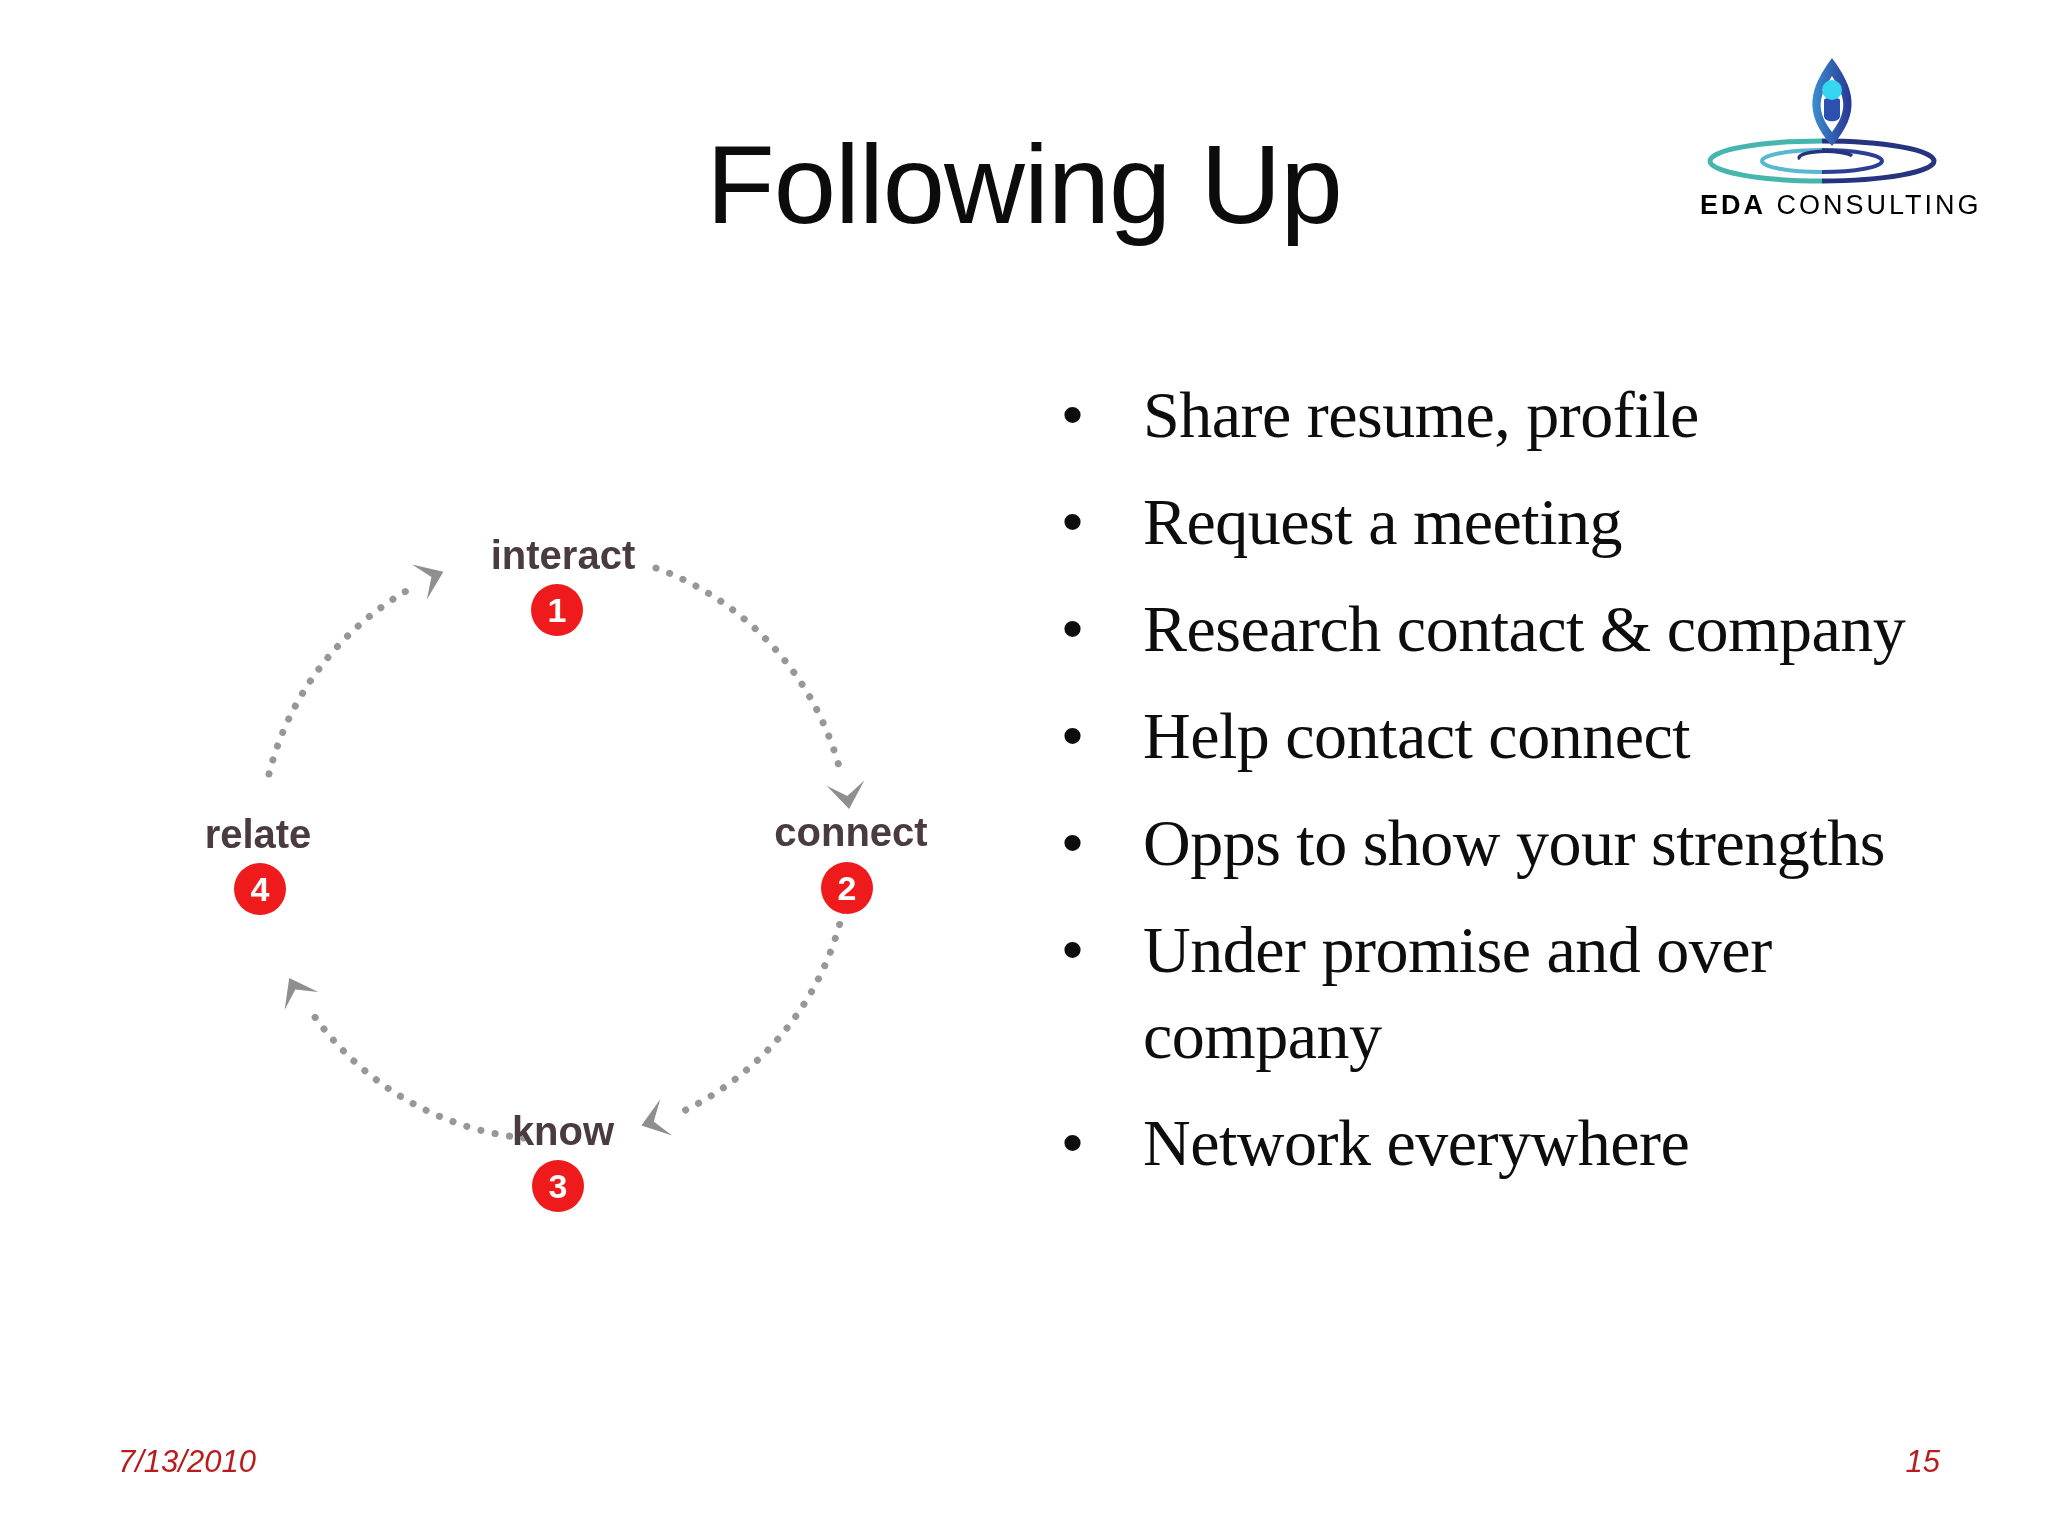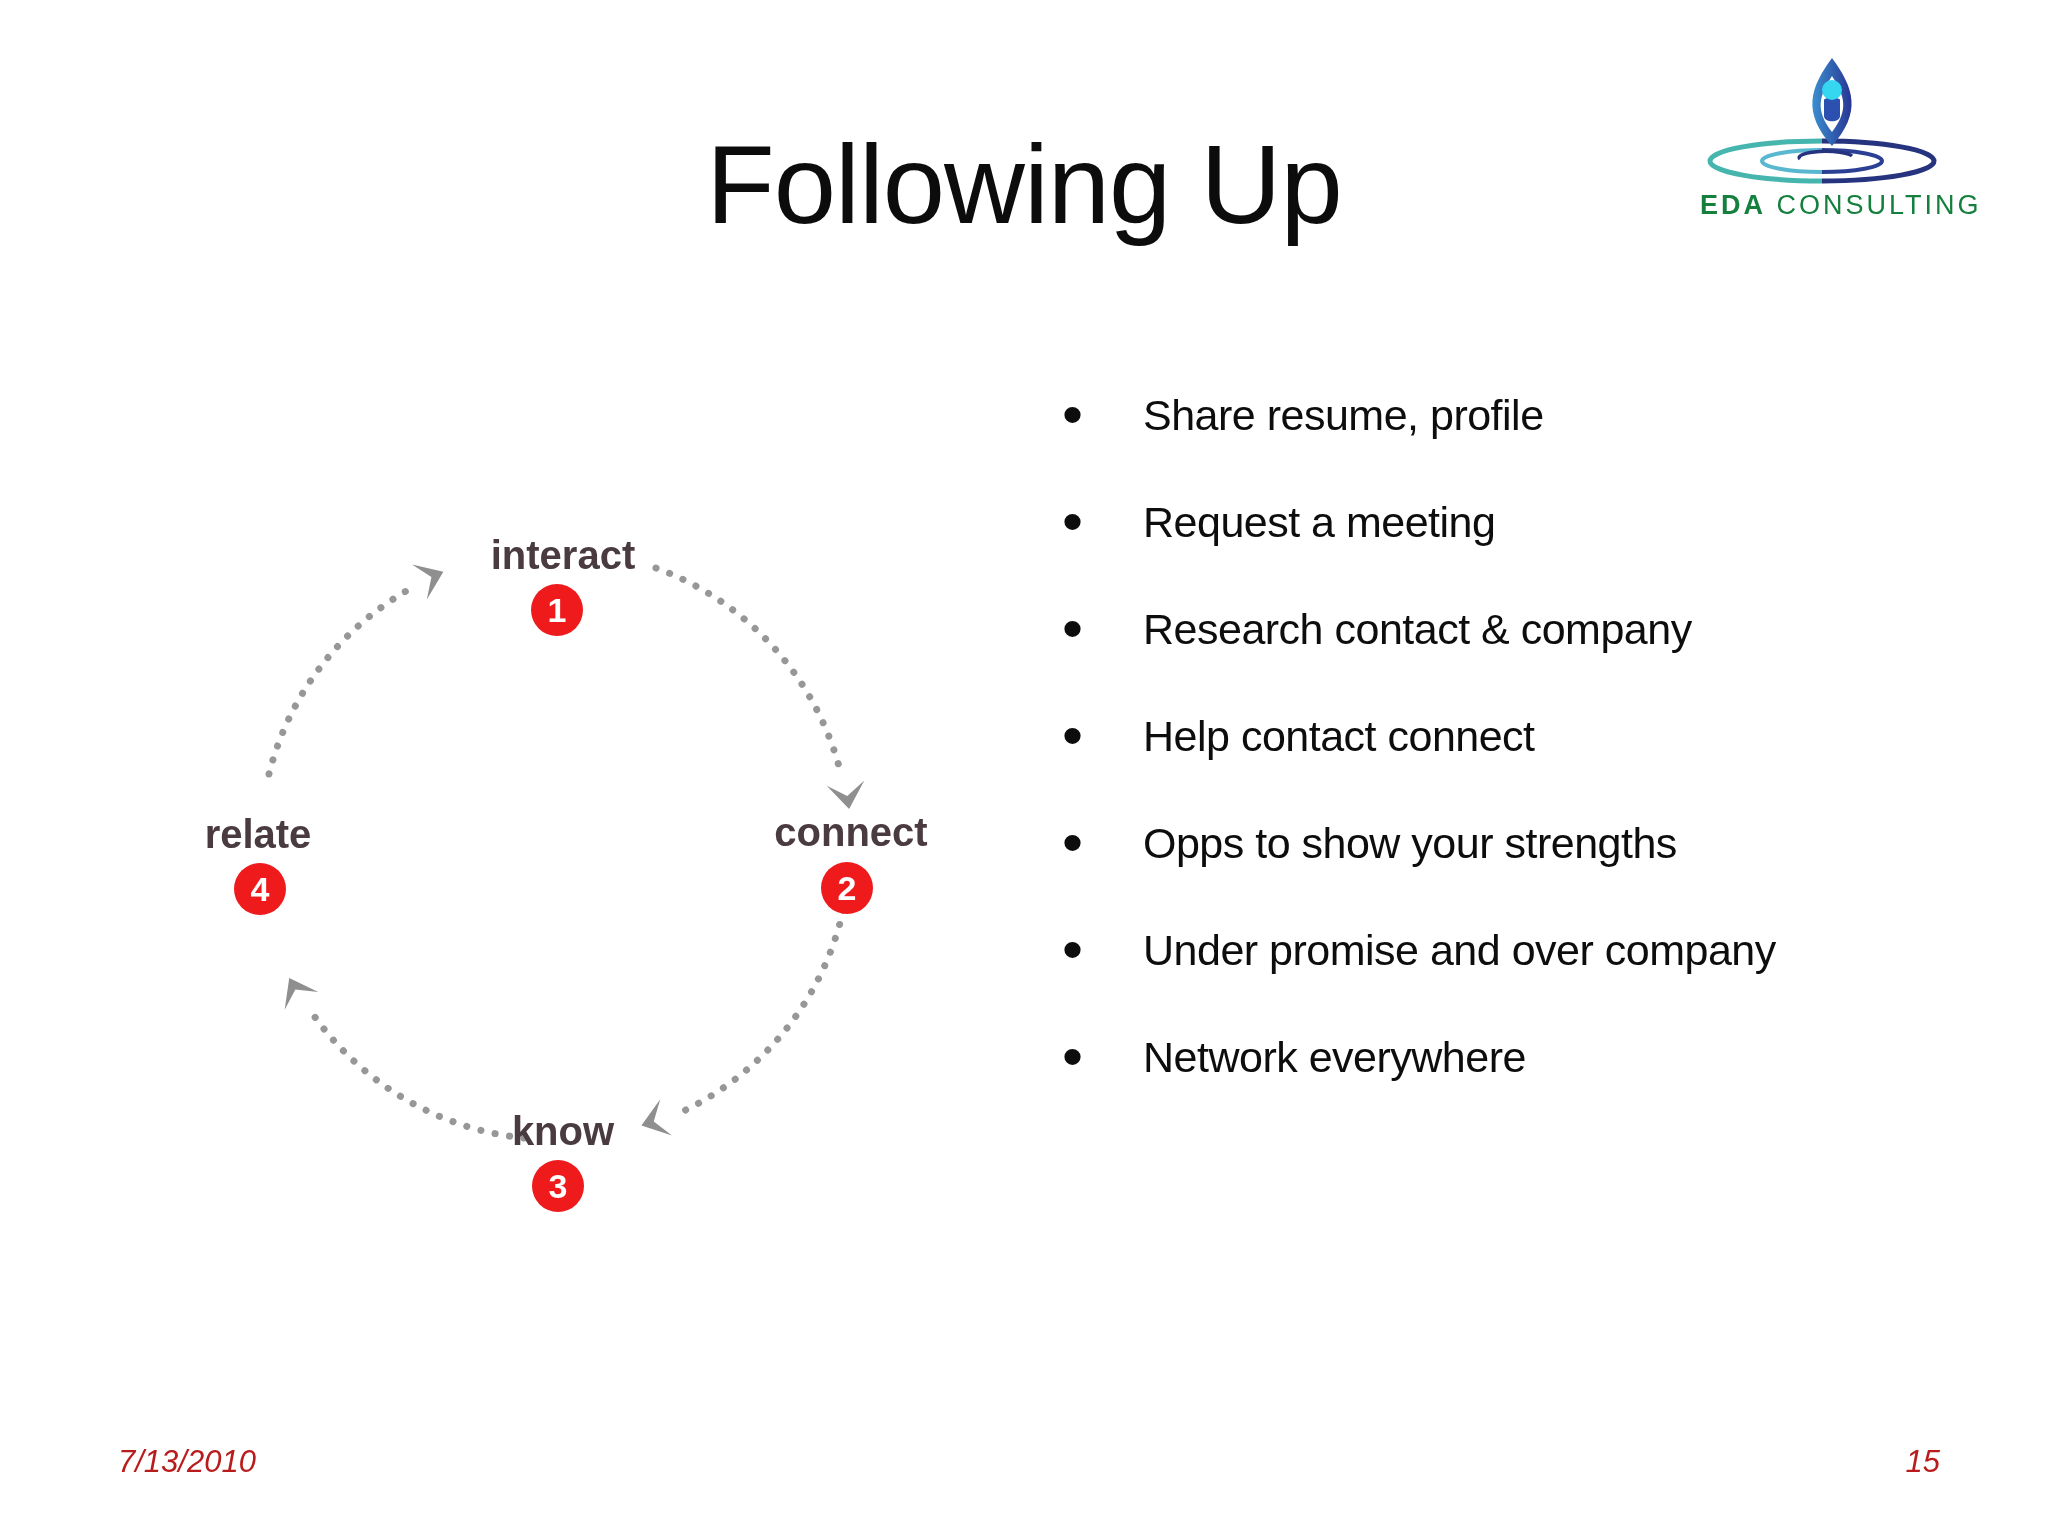--- a/index.html
+++ b/index.html
@@ -10,36 +10,36 @@
   
   .title{
     position:absolute;left:0;top:118px;width:2048px;text-align:center;
     font-size:112px;line-height:134px;color:#0c0c0c;letter-spacing:-1px;
   }
   
   .logo{position:absolute;left:1700px;top:46px;width:260px;height:178px;}
   .logo svg{display:block;}
   .logo-text{
     margin-top:2px;text-align:center;font-size:27px;letter-spacing:3px;
-    color:#15803d;white-space:nowrap;
+    color:#000000;white-space:nowrap;
   }
   .logo-text .b{font-weight:bold;}
   
   .diagram{position:absolute;left:100px;top:505px;width:900px;height:760px;}
   .node-label{font-size:40px;font-weight:bold;fill:#4a3b40;}
   .node-num{font-size:34px;font-weight:bold;fill:#ffffff;}
   .arc{fill:none;stroke:#979797;stroke-width:7;stroke-linecap:round;stroke-dasharray:0.1 14.5;}
   .chev{fill:#8f8f8f;}
   .numcirc{fill:#ee1a1c;}
   
   .bullets{position:absolute;left:1040px;top:372px;width:900px;}
   .bullets .item{display:flex;margin:0 0 21px 0;}
   .bullets .dot{flex:0 0 103px;padding-left:22px;box-sizing:border-box;
     font-size:60px;line-height:86px;}
-  .bullets .txt{flex:1;font-size:43px;line-height:86px;letter-spacing:-0.5px;}
+  .bullets .txt{flex:1;font-size:66px;line-height:86px;letter-spacing:-0.5px;font-family:Liberation Serif, serif;}
   
   .footer{position:absolute;left:0;top:1444px;width:2048px;height:50px;
     font-size:31px;color:#b91c1c;font-style:italic;}
   .footer .date{position:absolute;left:118px;top:0;}
   .footer .center{position:absolute;left:0;width:2048px;text-align:center;top:0;}
   .footer .page{position:absolute;right:108px;top:0;}
 </style>
 </head>
 <body>
 

